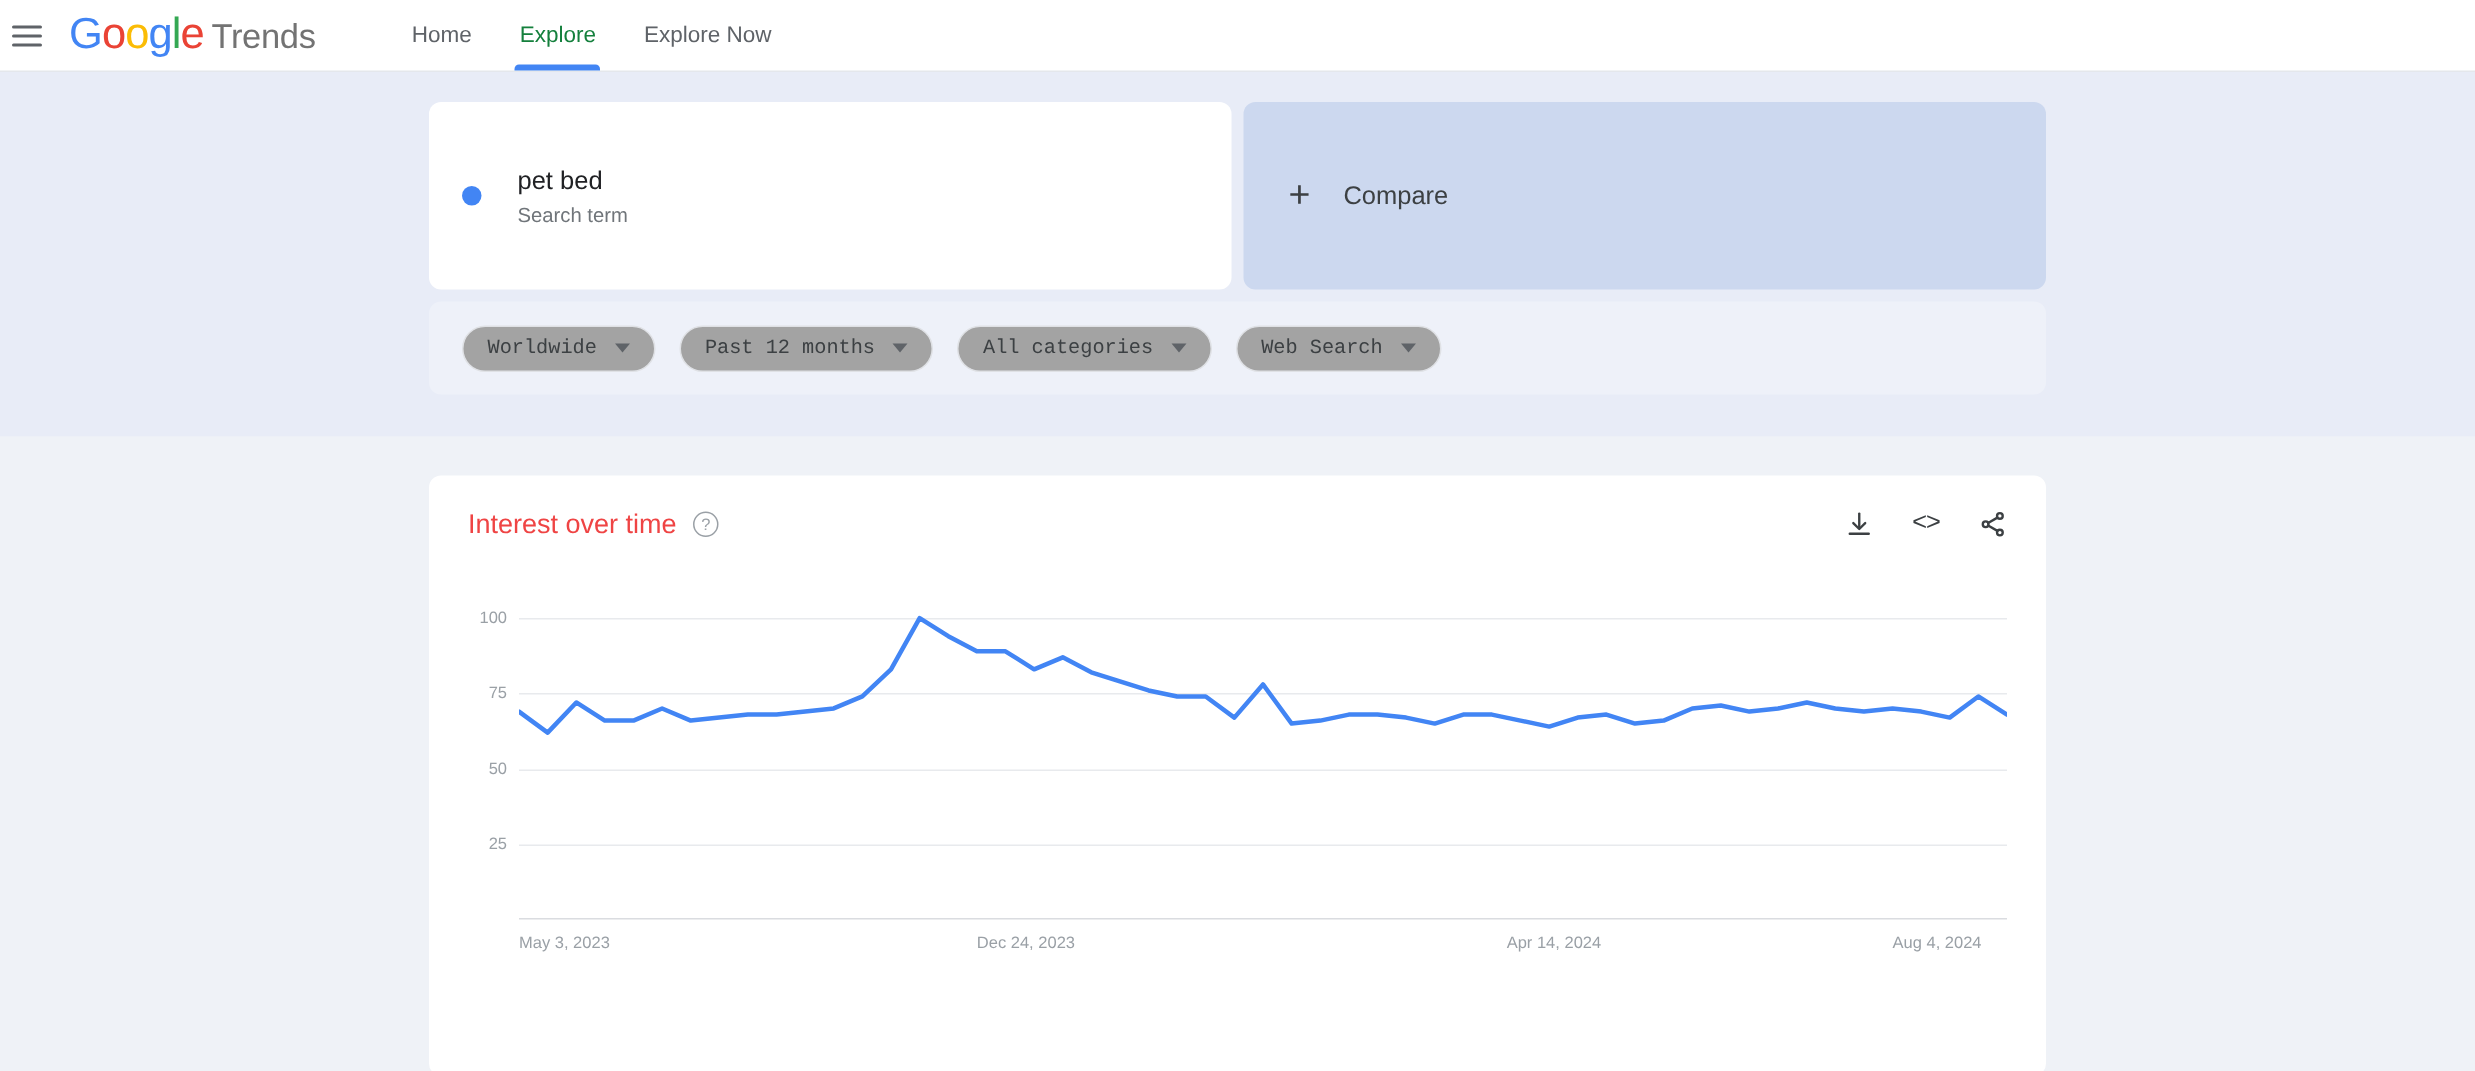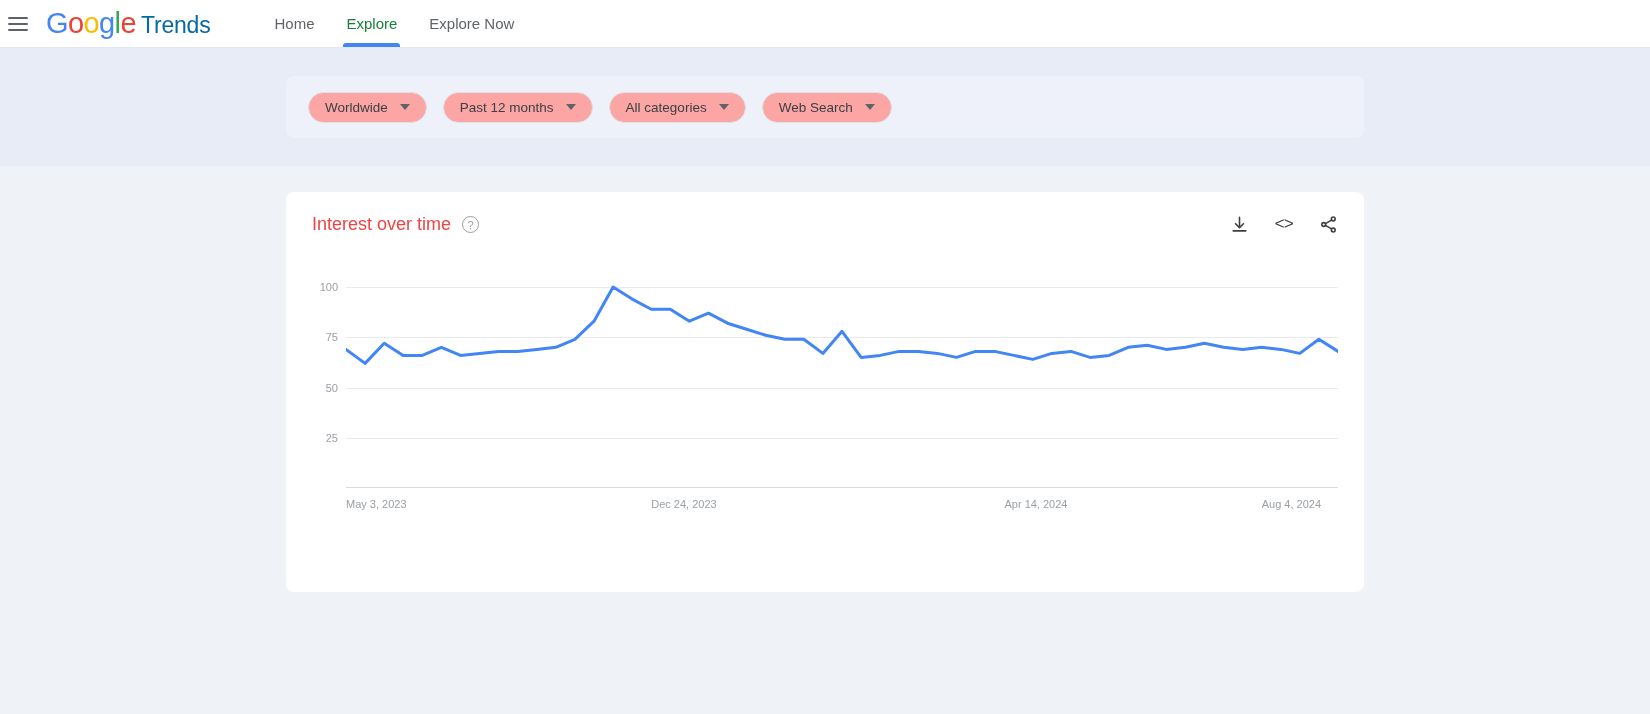--- a/index.html
+++ b/index.html
@@ -21,21 +21,21 @@
     position:relative;
   }
   .hamburger {
     width:20px; height:14px; margin-left:8px; margin-right:18px;
     display:flex; flex-direction:column; justify-content:space-between;
     cursor:pointer;
   }
   .hamburger span { display:block; height:2px; background:#5f6368; border-radius:1px; }
   .brand { display:flex; align-items:baseline; font-size:23px; letter-spacing:-0.2px; }
   .g-logo { font-family:Liberation Sans, sans-serif; font-weight:500; font-size:29px; letter-spacing:-0.6px; }
-  .brand-word { color:#0369a1; font-size:23px; margin-left:5px; font-weight:400; }
+  .brand-word { color:#737373; font-size:23px; margin-left:5px; font-weight:400; }
   .navlinks { display:flex; align-items:flex-start; height:100%; margin-left:48px; }
   .navlink {
     position:relative; height:100%; display:flex; align-items:center;
     padding:0 16px; color:#5f6368; font-size:15px; cursor:pointer;
   }
   .navlink.active { color:#15803d; }
   .navlink.active::after {
     content:""; position:absolute; left:13px; right:13px; bottom:0;
     height:4px; background:#4285F4; border-radius:3px 3px 0 0;
   }
@@ -63,23 +63,23 @@
   }
   .plus { font-size:25px; color:#3c4043; font-weight:300; line-height:1; }
   .compare-label { font-size:17px; color:#3c4043; margin-left:22px; }
 
   
   .filterbar {
     margin-top:8px; background:#eef1f9; border-radius:8px;
     height:62px; display:flex; align-items:center; padding-left:22px; gap:16px;
   }
   .chip {
-    height:31px; background:#fca5a5; border:1px solid #dfe1e5; border-radius:17px;
+    height:31px; background:#a3a3a3; border:1px solid #dfe1e5; border-radius:17px;
     display:flex; align-items:center; padding:0 16px; cursor:pointer;
-    font-size:13.5px; color:#3c4043; white-space:nowrap;
+    font-size:13.5px; color:#3c4043; white-space:nowrap;font-family:Liberation Mono, monospace;
   }
   .caret {
     width:0; height:0; margin-left:12px;
     border-left:5px solid transparent; border-right:5px solid transparent;
     border-top:6px solid #5f6368;
   }
 
   
   .chart-card {
     width:1078px; margin:0 auto; background:#fff;
@@ -131,20 +131,33 @@
     </div>
     <div class="navlink">
       <span>Explore Now</span>
     </div>
   </div>
 </div>
 
 <div class="band-top">
   <div class="inner">
 
+    <div class="termrow">
+      <div class="term-card">
+        <div class="dot"></div>
+        <div class="term-texts">
+          <div class="term-title">pet bed</div>
+          <div class="term-sub">Search term</div>
+        </div>
+      </div>
+      <div class="compare-card">
+        <div class="plus">+</div>
+        <div class="compare-label">Compare</div>
+      </div>
+    </div>
 
     <div class="filterbar">
       <div class="chip">
         <span>Worldwide</span>
         <span class="caret"></span>
       </div>
       <div class="chip">
         <span>Past 12 months</span>
         <span class="caret"></span>
       </div>

